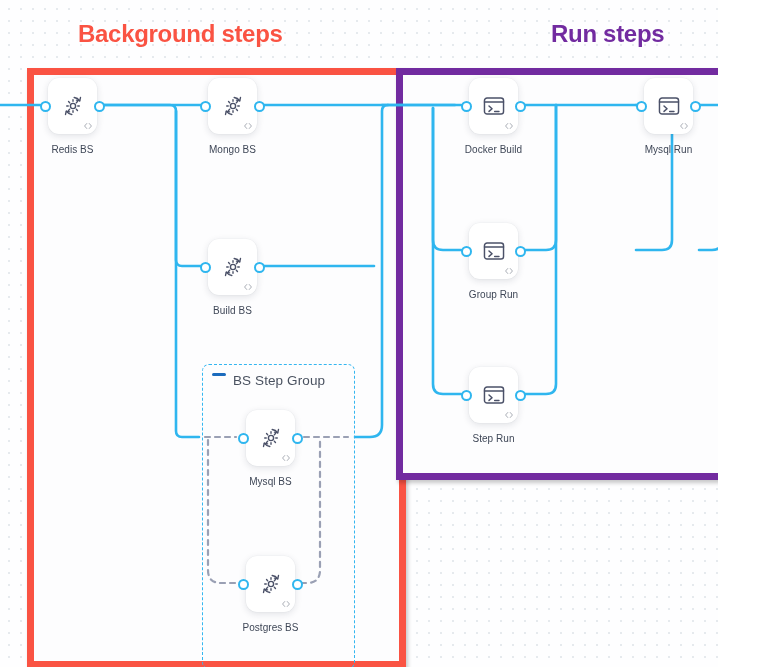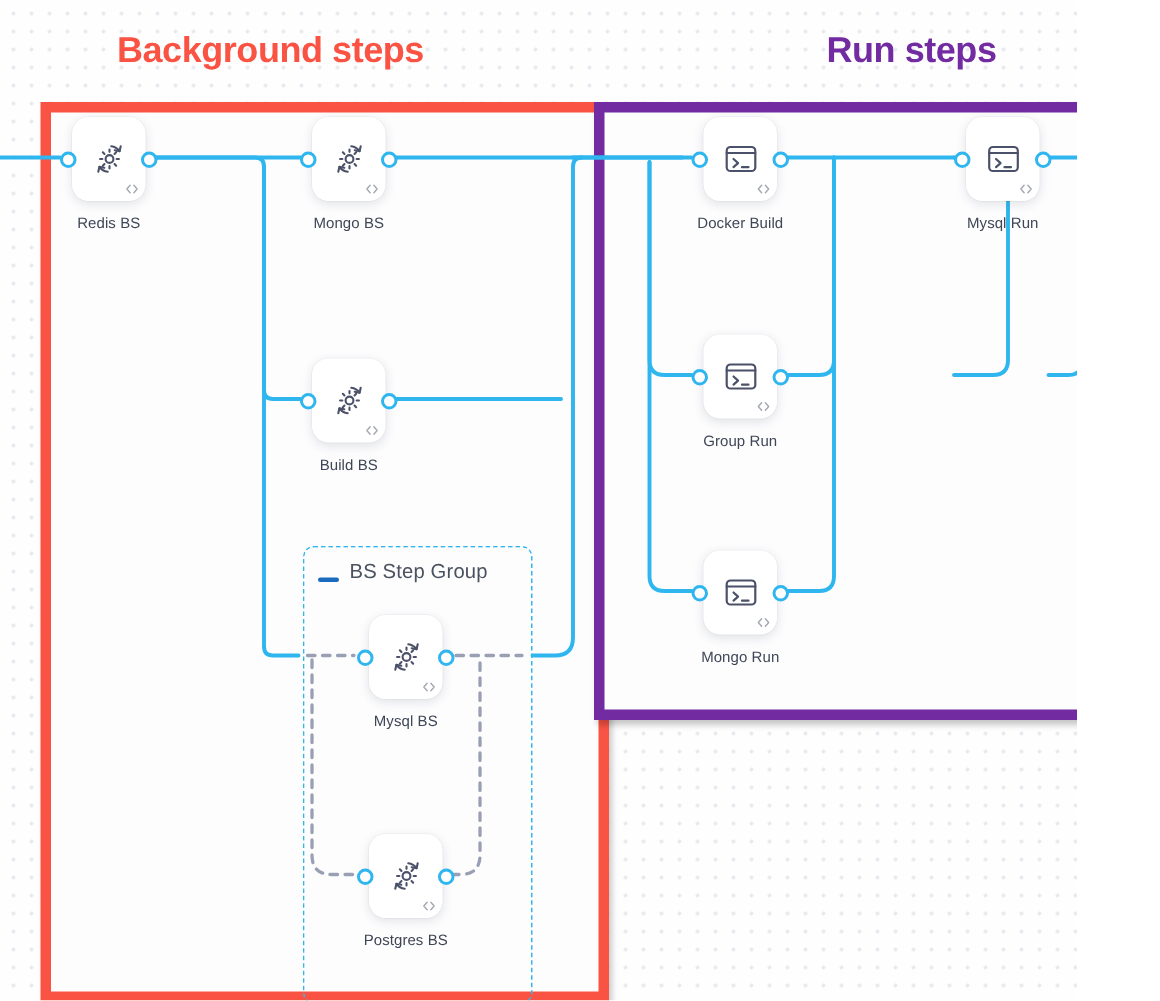--- a/index.html
+++ b/index.html
@@ -51,21 +51,21 @@
   
   #stepgroup{
     position:absolute;
     left:202px;top:364px;width:151px;height:303px;
     border:1.4px dashed #33b6f0;
     border-radius:7px;
     background:transparent;
   }
   #stepgroup .sg-head{
     position:absolute;left:9px;top:8px;
-    display:flex;align-items:flex-end;gap:7px;
+    display:flex;align-items:flex-start;gap:7px;
     white-space:nowrap;
   }
   #stepgroup .sg-dash{
     display:inline-block;width:14px;height:3px;
     background:#1b6bbd;border-radius:2px;
   }
   #stepgroup .sg-label{
     font-size:13.5px;color:#4a5260;letter-spacing:.1px;
   }
 
@@ -318,16 +318,16 @@
         <path d="M3.2 8.3h17.6"></path>
         <path d="M7.4 12l2.8 2.5-2.8 2.5"></path>
         <path d="M12.6 17h4"></path>
       </svg>
       <svg class="codebadge" viewBox="0 0 16 16" fill="none" stroke="#6b7280" stroke-width="1.5" stroke-linecap="round" stroke-linejoin="round">
         <path d="M6 4L2.5 8 6 12M10 4l3.5 4-3.5 4"></path>
       </svg>
       <span class="port in"></span>
       <span class="port out"></span>
     </div>
-    <span class="nlabel">Mongo Run</span>
+    <span class="nlabel">Step Run</span>
   </div>
 
 </div>
 
 </body></html>

